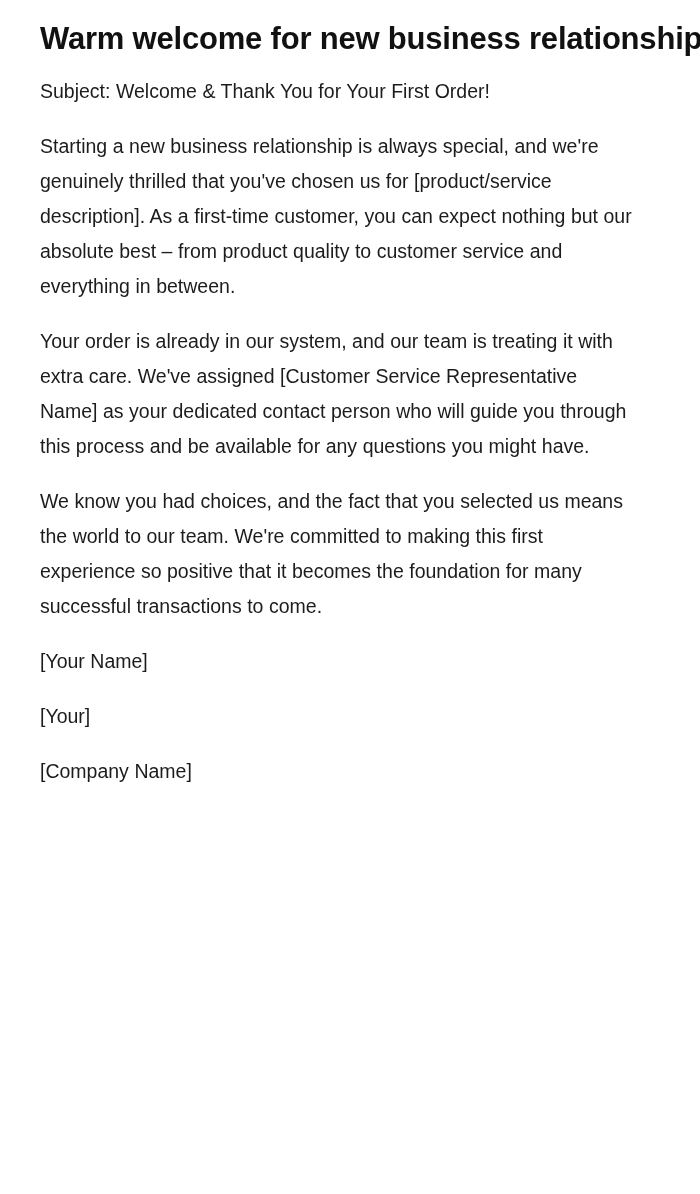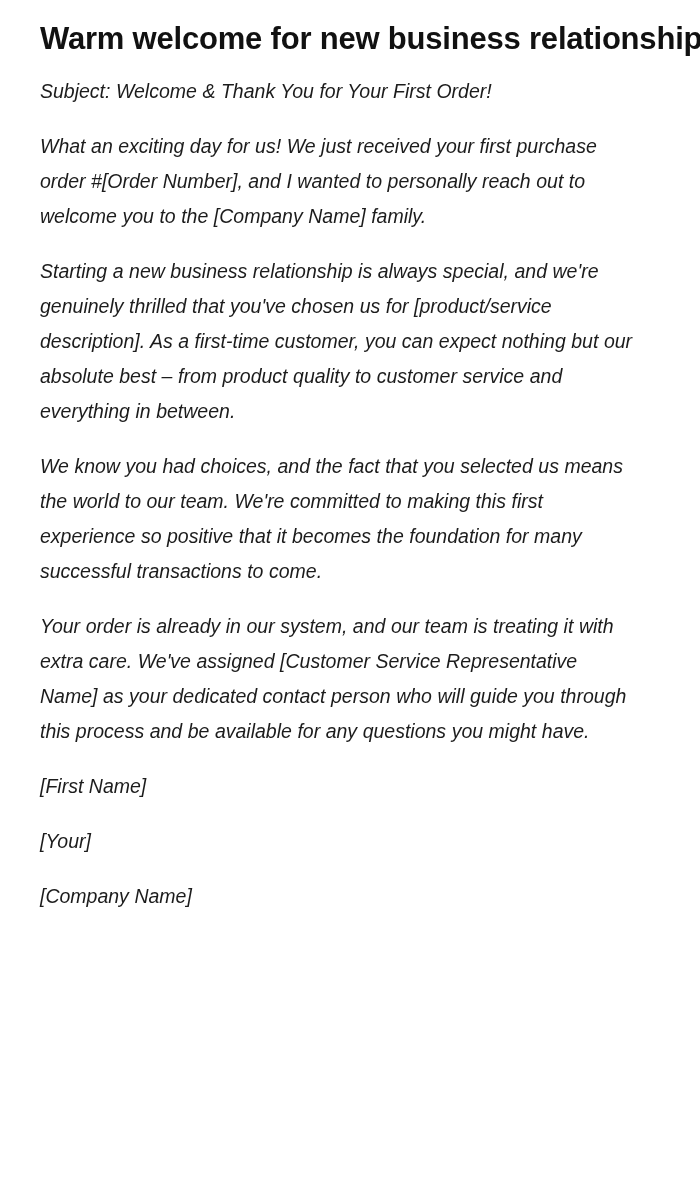--- a/index.html
+++ b/index.html
@@ -34,51 +34,49 @@
   .body-block {
     display: block;
   }
   .para {
     font-size: 19.5px;
     line-height: 35px;
     color: #1c1c1c;
     margin: 0 0 20px 0;
     max-width: 602px;
     word-spacing: 0.1px;
-    font-style: italic;
   }
   .para:last-child {
     margin-bottom: 15px;
   }
   .para.sig-line {
     max-width: 602px;
   }
 </style>
 </head>
 <body>
 
 <div class="page">
 
   <h1 class="doc-title">Warm welcome for new business relationships</h1>
 
   <div class="body-block">
 
     <p class="para">Subject: Welcome &amp; Thank You for Your First Order!</p>
 
 
-    <p class="para">What an exciting day for us! We just received your first purchase order #[Order Number], and I wanted to personally reach out to welcome you to the [Company Name] family.</p>
 
     <p class="para">Starting a new business relationship is always special, and we're genuinely thrilled that you've chosen us for [product/service description]. As a first-time customer, you can expect nothing but our absolute best – from product quality to customer service and everything in between.</p>
 
+    <p class="para">Your order is already in our system, and our team is treating it with extra care. We've assigned [Customer Service Representative Name] as your dedicated contact person who will guide you through this process and be available for any questions you might have.</p>
+
     <p class="para">We know you had choices, and the fact that you selected us means the world to our team. We're committed to making this first experience so positive that it becomes the foundation for many successful transactions to come.</p>
-
-    <p class="para">Your order is already in our system, and our team is treating it with extra care. We've assigned [Customer Service Representative Name] as your dedicated contact person who will guide you through this process and be available for any questions you might have.</p>
 
 
 
-    <p class="para sig-line">[First Name]</p>
+    <p class="para sig-line">[Your Name]</p>
 
     <p class="para sig-line">[Your]</p>
 
     <p class="para sig-line">[Company Name]</p>
 
   </div>
 </div>
 
 </body></html>

